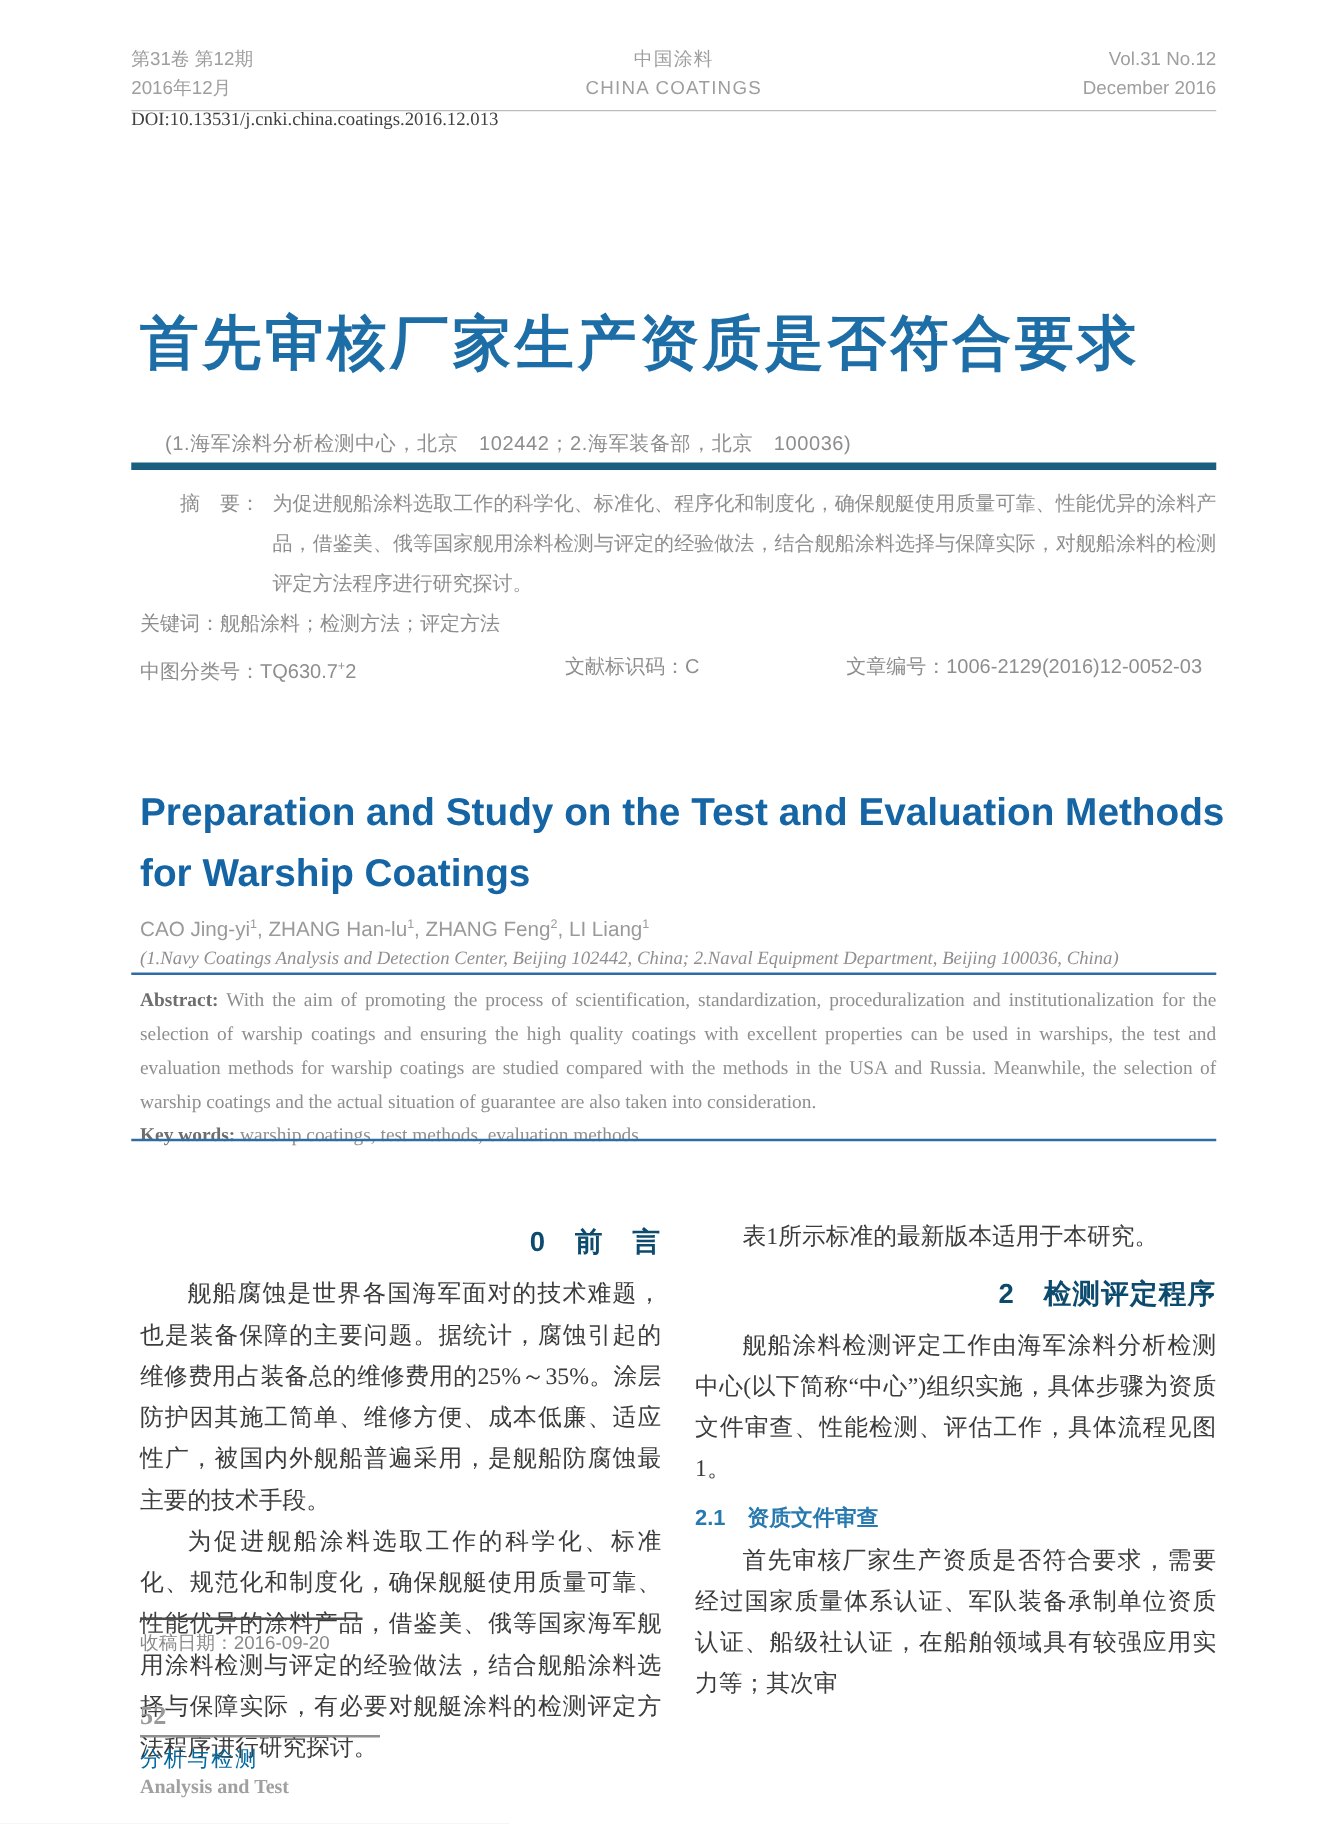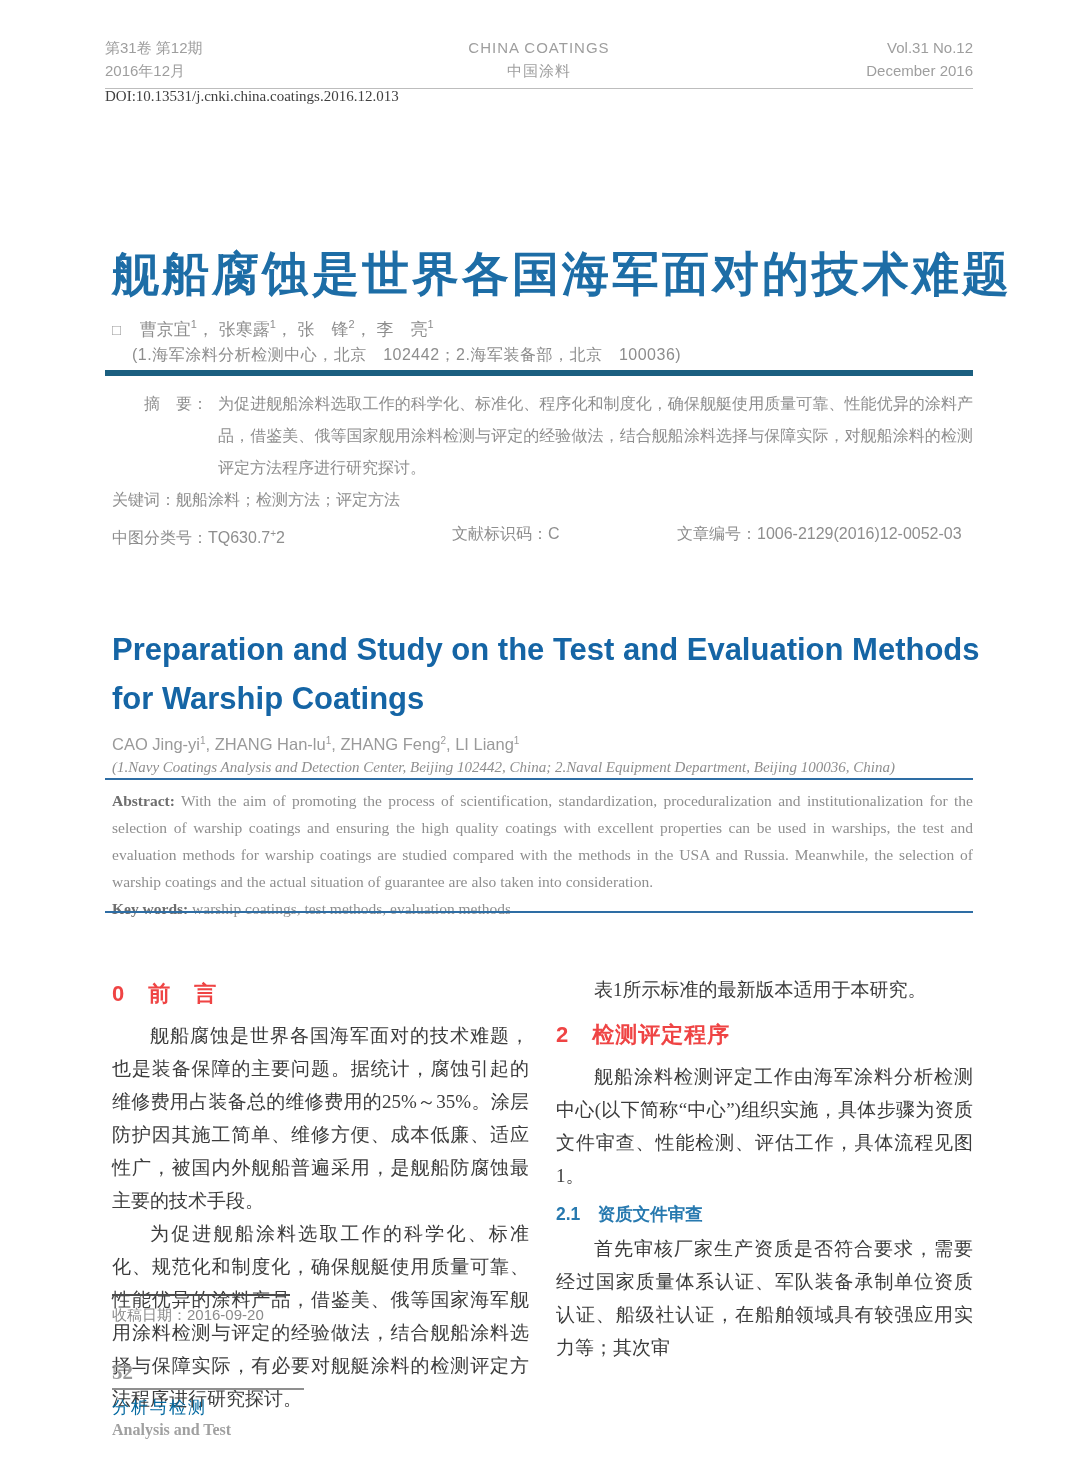--- a/index.html
+++ b/index.html
@@ -45,21 +45,21 @@
   .r1{top:778px;} .r2{top:911px;}
 
   
   .abstract-en{top:787px;left:112px;width:861px;color:#8f8f8f;font-size:15.5px;line-height:27px;
     font-family:"Liberation Serif",serif;text-align:justify;}
   .abstract-en b{color:#6e6e6e;}
 
   
   .columns{top:973px;left:112px;width:861px;display:flex;gap:27px;}
   .col{width:417px;}
-  .sec-h{color:#ef4444;font-size:22px;font-weight:bold;margin:6px 0 10px 0;letter-spacing:1px;}
+  .sec-h{color:#0c4a6e;font-size:22px;font-weight:bold;margin:6px 0 10px 0;letter-spacing:1px;text-align:right;}
   .sec-h2{color:#2779af;font-size:17.5px;font-weight:bold;margin:10px 0 6px 0;}
   .body-p{color:#3c3c3c;font-size:19px;line-height:33px;text-align:justify;text-indent:2em;
     margin:0 0 0 0;font-family:"Liberation Serif",serif;}
   .mt{margin-top:14px;}
 
   
   .footnote{top:1294px;left:112px;width:861px;color:#8a8a8a;font-size:15px;line-height:29px;}
   .fn-rule{width:178px;border-top:2px solid #4d4d4d;margin-bottom:4px;}
 
   
@@ -73,39 +73,32 @@
 <body>
 
 <div class="page">
 
   <div class="abs jheader">
     <div class="jh-left">
       <div>第31卷 第12期</div>
       <div>2016年12月</div>
     </div>
     <div class="jh-center">
+      <div>中国涂料</div>
       <div>CHINA COATINGS</div>
-      <div>中国涂料</div>
     </div>
     <div class="jh-right">
       <div>Vol.31 No.12</div>
       <div>December 2016</div>
     </div>
   </div>
   <div class="abs doi">DOI:10.13531/j.cnki.china.coatings.2016.12.013</div>
 
-  <div class="abs title-zh">舰船腐蚀是世界各国海军面对的技术难题</div>
+  <div class="abs title-zh">首先审核厂家生产资质是否符合要求</div>
 
-  <div class="abs authors-zh">
-    <span class="author-marker">□</span>
-    <span><span>曹京宜</span><sup>1</sup><span>，</span></span>
-    <span><span>张寒露</span><sup>1</sup><span>，</span></span>
-    <span><span>张　锋</span><sup>2</sup><span>，</span></span>
-    <span><span>李　亮</span><sup>1</sup><span></span></span>
-  </div>
   <div class="abs affil-zh">(1.海军涂料分析检测中心，北京　102442；2.海军装备部，北京　100036)</div>
 
   <div class="abs rule-thick"></div>
 
   <div class="abs abstract-zh">
     <div class="hang">
       <span class="hang-label">摘　要：</span>
       <span>为促进舰船涂料选取工作的科学化、标准化、程序化和制度化，确保舰艇使用质量可靠、性能优异的涂料产品，借鉴美、俄等国家舰用涂料检测与评定的经验做法，结合舰船涂料选择与保障实际，对舰船涂料的检测评定方法程序进行研究探讨。</span>
     </div>
     <div class="kw-line">

